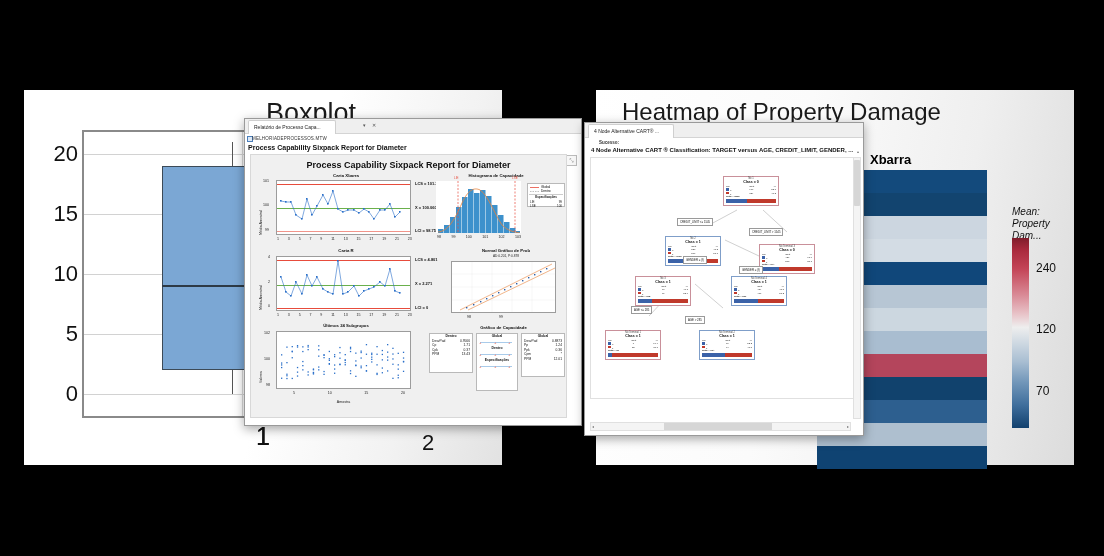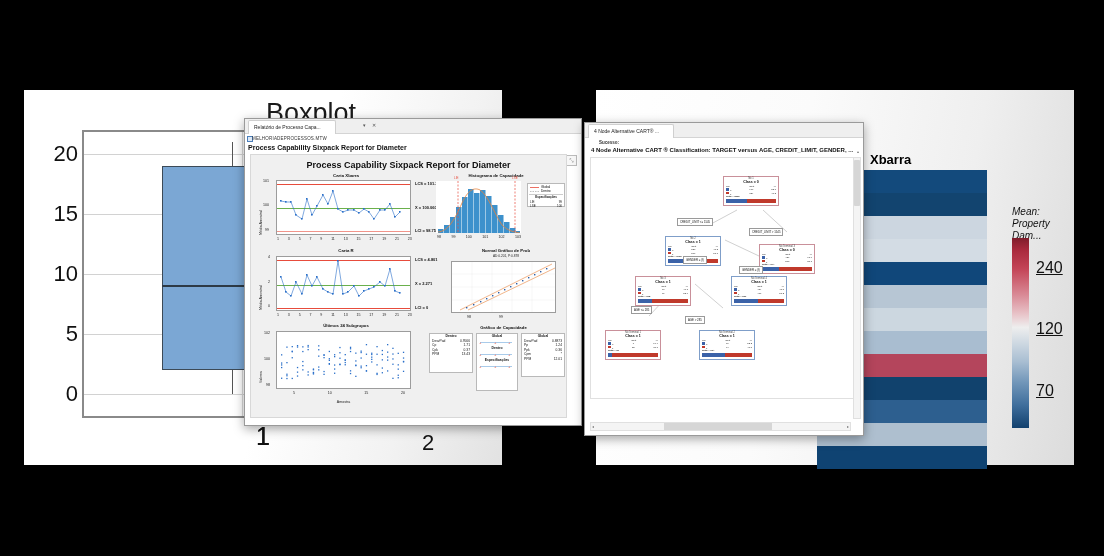--- a/index.html
+++ b/index.html
@@ -26,21 +26,21 @@
           background:linear-gradient(100deg,#ffffff 0%,#fbfbfb 40%,#efefef 72%,#dcdcdc 100%);}
   #slide2-title{position:absolute;left:26px;top:8px;font-size:24px;color:#1a1a1a;white-space:nowrap;}
   #hm-col-label{position:absolute;left:274px;top:62px;font-size:13px;font-weight:bold;color:#000;}
   #hm-cells{position:absolute;left:221px;top:80px;width:170px;}
   .hm-row{height:23px;width:100%;}
   #hm-legend{position:absolute;left:416px;top:116px;width:62px;}
   #hm-legend-title{font-size:10px;color:#111;line-height:12px;font-style:italic;}
   #hm-bar{position:absolute;left:0;top:32px;width:17px;height:190px;
           background:linear-gradient(to bottom,#7f1d2b 0%,#a8293c 6%,#c34356 16%,#d98a96 30%,#e8c3c8 40%,
                      #eeeeee 47%,#cfd9e2 55%,#a9bed2 65%,#7196b9 76%,#3f6e9c 88%,#12416e 100%);}
-  .hm-tick{position:absolute;left:24px;font-size:16px;color:#111;transform:translateY(-50%);text-decoration:underline;}
+  .hm-tick{position:absolute;left:24px;font-size:12px;color:#111;transform:translateY(-50%);}
 
   
   .mtb-win{position:absolute;background:#ffffff;border:1px solid #9a9a9a;box-shadow:0 3px 10px rgba(0,0,0,.35);}
   .mtb-tabbar{height:14px;background:#efefef;border-bottom:1px solid #d4d4d4;position:relative;}
   .mtb-tab{position:absolute;left:3px;top:1px;height:13px;background:#fff;border:1px solid #cfcfcf;border-bottom:none;
            padding:0 14px 0 5px;font-size:5px;line-height:13px;color:#222;white-space:nowrap;border-radius:2px 2px 0 0;}
   .mtb-tabctl{position:absolute;font-size:5px;color:#555;top:3px;}
 
   
   #win1{left:244px;top:118px;width:336px;height:306px;}
@@ -110,20 +110,21 @@
       <div class="bp-whisk" style="left:172px;top:12px;height:24px"></div>
       <div class="bp-whisk" style="left:172px;top:240px;height:24px"></div>
       <div class="bp-box" style="left:102px;top:36px;width:140px;height:204px"></div>
       <div class="bp-median" style="left:102px;top:155px;width:140px"></div>
     </div>
 
     <div id="bp-xlabel">1</div>
   </div>
 
   <div id="slide2">
+    <div id="slide2-title">Heatmap of Property Damage</div>
     <div id="hm-col-label">Xbarra</div>
     <div id="hm-cells">
         <div class="hm-row" style="background: rgb(19, 74, 124);"></div>
         <div class="hm-row" style="background: rgb(18, 68, 111);"></div>
         <div class="hm-row" style="background: rgb(204, 214, 224);"></div>
         <div class="hm-row" style="background: rgb(211, 220, 228);"></div>
         <div class="hm-row" style="background: rgb(16, 71, 122);"></div>
         <div class="hm-row" style="background: rgb(183, 198, 212);"></div>
         <div class="hm-row" style="background: rgb(204, 215, 224);"></div>
         <div class="hm-row" style="background: rgb(169, 189, 208);"></div>

